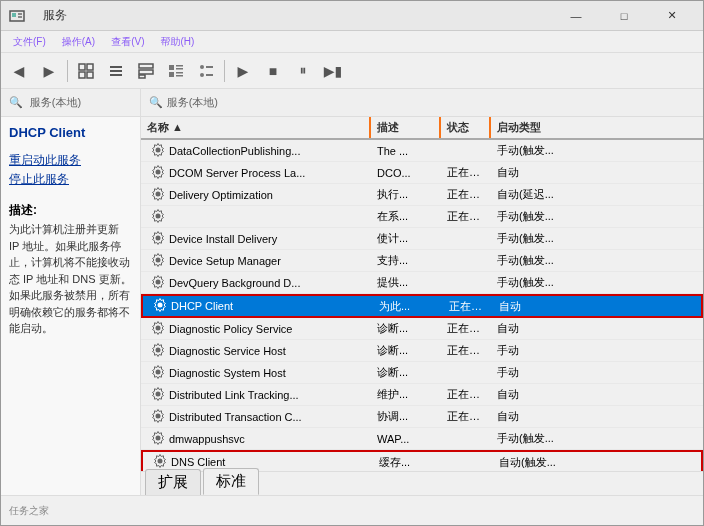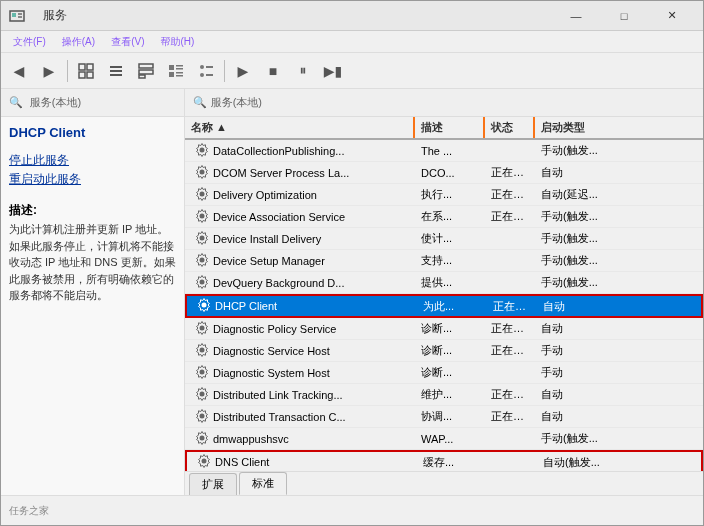--- a/index.html
+++ b/index.html
@@ -120,21 +120,21 @@
 
     
     .main-area {
       display: flex;
       flex: 1;
       overflow: hidden;
     }
 
     
     .left-panel {
-      width: 184px;
+      width: 140px;
       background: #f8f8f8;
       border-right: 1px solid #ddd;
       display: flex;
       flex-direction: column;
       flex-shrink: 0;
     }
 
     .left-panel-header {
       padding: 6px 8px;
       font-size: 11px;
@@ -252,21 +252,21 @@
       background: #f0f0f0;
       border-top: 1px solid #ddd;
       display: flex;
       align-items: flex-end;
       padding: 0 4px;
       flex-shrink: 0;
     }
 
     .tab {
       padding: 3px 12px;
-      font-size: 11px;
+      font-size: 15px;
       cursor: pointer;
       border: 1px solid #bbb;
       border-bottom: none;
       background: #e8e8e8;
       margin-right: 2px;
       border-radius: 3px 3px 0 0;
     }
 
     .tab.active {
       background: #f0f0f0;
@@ -381,22 +381,22 @@
 
   <div class="main-area">
 
     <div class="left-panel">
       <div class="left-panel-header">
         <span style="margin-right:4px;">🔍</span>
         <span>服务(本地)</span>
       </div>
       <div class="left-service-name">DHCP Client</div>
       <div class="left-actions">
+        <a class="left-action-link">重启动此服务</a>
         <a class="left-action-link">停止此服务</a>
-        <a class="left-action-link">重启动此服务</a>
       </div>
       <div class="left-description-label">描述:</div>
       <div class="left-description-text">为此计算机注册并更新 IP 地址。如果此服务停止，计算机将不能接收动态 IP 地址和 DNS 更新。如果此服务被禁用，所有明确依赖它的服务都将不能启动。</div>
     </div>
 
     <div class="right-panel">
       <div class="right-panel-header">
         <span style="margin-right:4px;">🔍</span>
         <span>服务(本地)</span>
       </div>
@@ -454,21 +454,20 @@
               <div class="td col-desc">执行...</div>
               <div class="td col-status">正在运行</div>
               <div class="td col-startup">自动(延迟...</div>
             </div>
             <div class="table-row">
               <div class="td col-name" style="display: flex; align-items: center; overflow: hidden;">
                 <span style="display: inline-block; width: 16px; height: 16px; margin-left: 4px; margin-right: 2px; flex-shrink: 0;"><svg width="14" height="14" viewBox="0 0 14 14" fill="#666">
       <circle cx="7" cy="7" r="2.5"></circle>
       <path d="M7 0.5 L8.2 2.5 L10.5 1.8 L10.5 4.2 L12.5 5.5 L11 7 L12.5 8.5 L10.5 9.8 L10.5 12.2 L8.2 11.5 L7 13.5 L5.8 11.5 L3.5 12.2 L3.5 9.8 L1.5 8.5 L3 7 L1.5 5.5 L3.5 4.2 L3.5 1.8 L5.8 2.5 Z" fill="none" stroke="#666" stroke-width="1"></path>
     </svg></span>
-                <span>Device Association Service</span>
               </div>
               <div class="td col-desc">在系...</div>
               <div class="td col-status">正在运行</div>
               <div class="td col-startup">手动(触发...</div>
             </div>
             <div class="table-row">
               <div class="td col-name" style="display: flex; align-items: center; overflow: hidden;">
                 <span style="display: inline-block; width: 16px; height: 16px; margin-left: 4px; margin-right: 2px; flex-shrink: 0;"><svg width="14" height="14" viewBox="0 0 14 14" fill="#666">
       <circle cx="7" cy="7" r="2.5"></circle>
       <path d="M7 0.5 L8.2 2.5 L10.5 1.8 L10.5 4.2 L12.5 5.5 L11 7 L12.5 8.5 L10.5 9.8 L10.5 12.2 L8.2 11.5 L7 13.5 L5.8 11.5 L3.5 12.2 L3.5 9.8 L1.5 8.5 L3 7 L1.5 5.5 L3.5 4.2 L3.5 1.8 L5.8 2.5 Z" fill="none" stroke="#666" stroke-width="1"></path>

